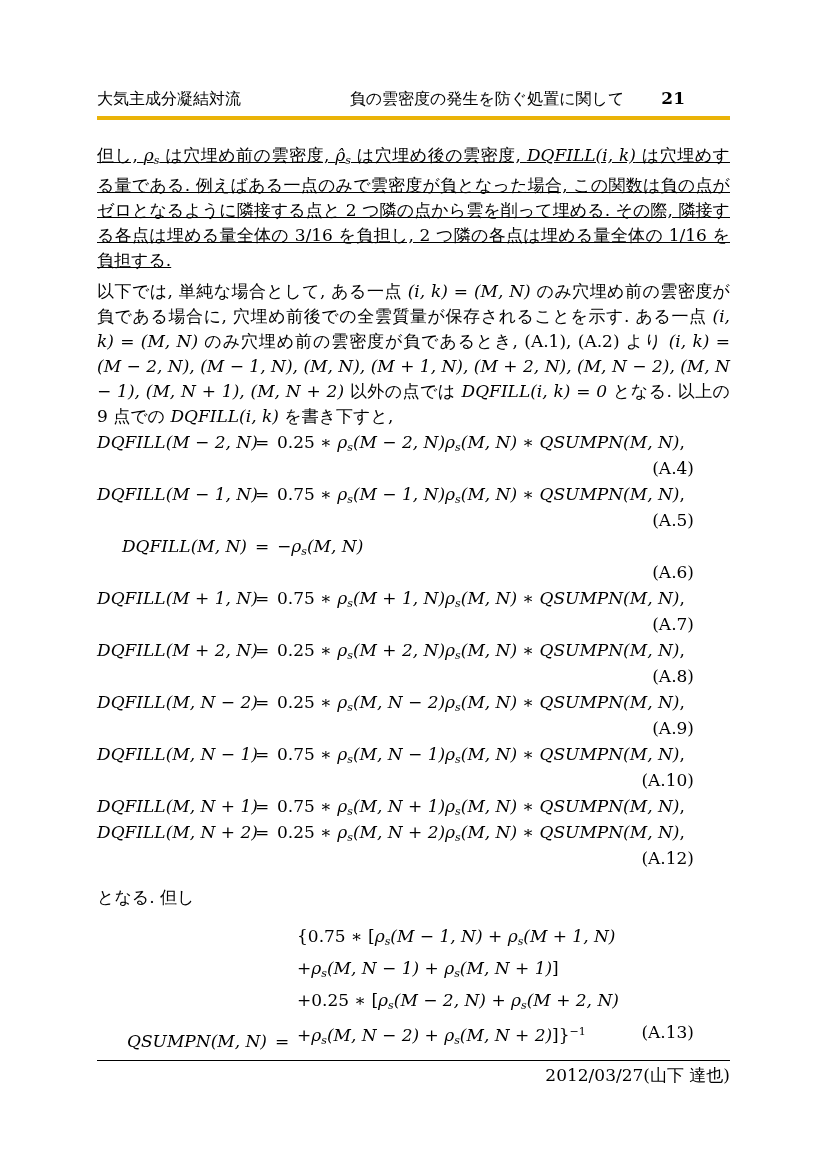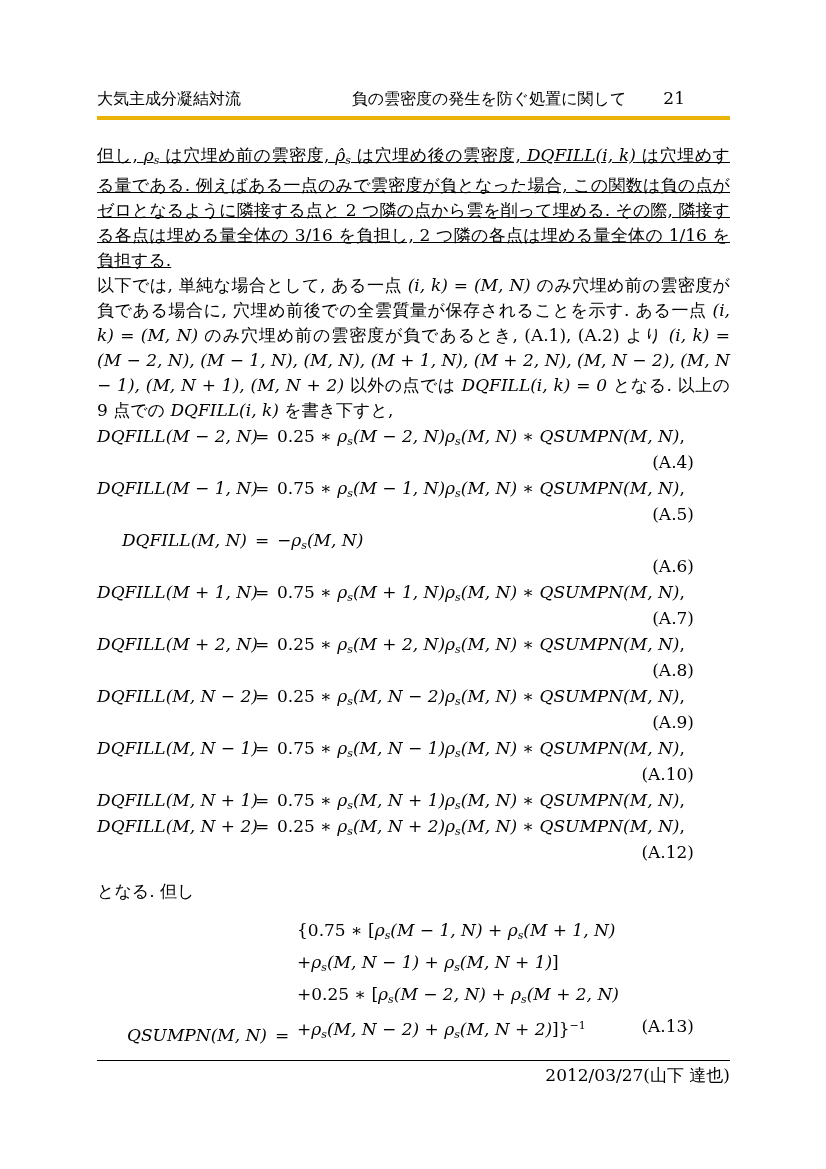--- a/index.html
+++ b/index.html
@@ -25,32 +25,32 @@
     align-items: baseline;
     margin-top: 88px;
     padding-bottom: 6px;
     border-bottom: 4px solid #eab308;
     font-family: "DejaVu Sans", "Liberation Sans", sans-serif;
     font-size: 16px;
   }
   .hdr-right { display: flex; align-items: baseline; gap: 37px; padding-right: 45px; }
   .page-num {
     font-family: "DejaVu Serif", "Liberation Serif", serif;
-    font-weight: normal;
+    font-weight: bold;
     font-size: 17px;
   }
   
   .body-text {
     margin: 0;
     font-size: 17px;
     line-height: 25px;
     text-align: justify;
   }
   .p1 { margin-top: 23px; text-decoration: underline; }
-  .p2 { }
+  .p2 { margin-top: 6px; }
   .p3 { margin-top: 14px; }
   
   .tk-t { font-style: normal; }
   .tk-m { font-style: italic; }
   .tk-s { font-style: italic; font-size: 11px; vertical-align: -3px; }
   .tk-p { font-style: normal; font-size: 11px; vertical-align: 6px; }
   
   .eq-list { margin-top: 0; font-size: 17px; }
   .eq-row { display: flex; height: 26px; line-height: 26px; }
   .eq-lhs { width: 150px; text-align: right; font-style: italic; white-space: nowrap; }

